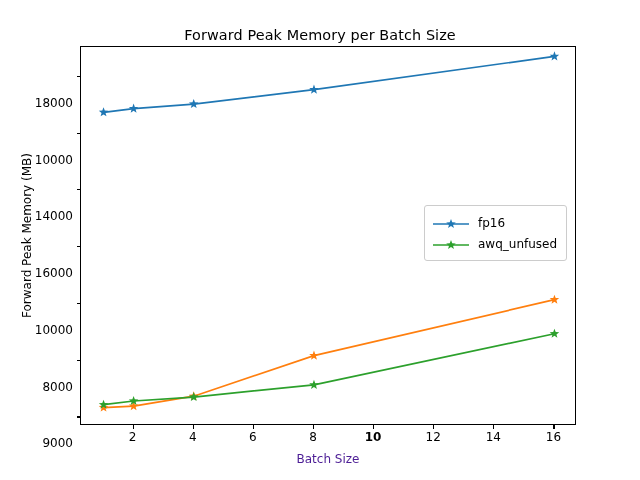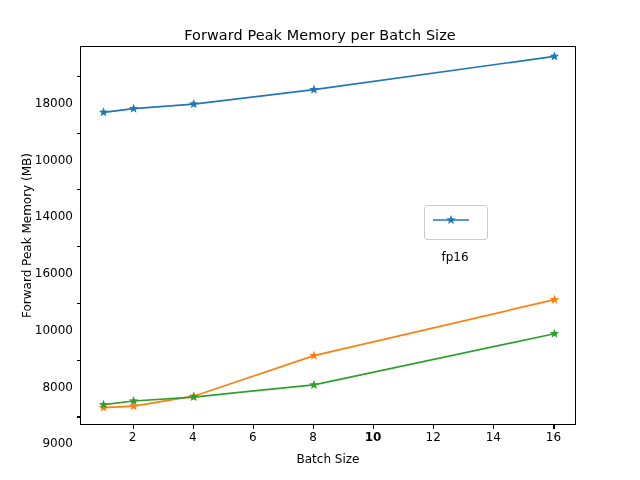--- a/index.html
+++ b/index.html
@@ -64,21 +64,21 @@
     font-size: 12px;
     color: #000000;
   }
   #xlabel {
     position: absolute;
     left: 80px;
     top: 452px;
     width: 496px;
     text-align: center;
     font-size: 12px;
-    color: #000000;
+    color: #4c1d95;
   }
   .ytick-label {
     position: absolute;
     right: 0;
     width: 46px;
     text-align: right;
     font-size: 12px;
     color: #000000;
     transform: translateY(-8px);
     margin-top: 28px;
@@ -120,21 +120,20 @@
     border: 1px solid #cccccc;
     border-radius: 3px;
     background: rgba(255,255,255,0.9);
     padding: 6px 9px 6px 7px;
     box-sizing: border-box;
   }
   .legend-row {
     display: flex;
     align-items: center;
     height: 21px;
-    flex-direction: column;
   }
   .legend-sample {
     width: 38px;
     height: 14px;
     margin-right: 8px;
     flex: 0 0 38px;
   }
   .legend-text {
     font-size: 12px;
     color: #000000;
@@ -230,15 +229,22 @@
   </div>
 
   <div id="legend">
       <div class="legend-row">
         <div class="legend-sample"><svg width="38" height="14" viewBox="0 0 38 14">
             <line x1="1" y1="7" x2="37" y2="7" stroke="#1f77b4" stroke-width="1.7"></line>
             <path d="M19.00,2.00L20.23,5.30L23.76,5.45L21.00,7.65L21.94,11.05L19.00,9.10L16.06,11.05L17.00,7.65L14.24,5.45L17.77,5.30Z" fill="#1f77b4"></path>
           </svg></div>
         <div class="legend-text">fp16</div>
       </div>
+      <div class="legend-row">
+        <div class="legend-sample"><svg width="38" height="14" viewBox="0 0 38 14">
+            <line x1="1" y1="7" x2="37" y2="7" stroke="#2ca02c" stroke-width="1.7"></line>
+            <path d="M19.00,2.00L20.23,5.30L23.76,5.45L21.00,7.65L21.94,11.05L19.00,9.10L16.06,11.05L17.00,7.65L14.24,5.45L17.77,5.30Z" fill="#2ca02c"></path>
+          </svg></div>
+        <div class="legend-text">awq_unfused</div>
+      </div>
     </div>
 
 </div>
 
 </body></html>

